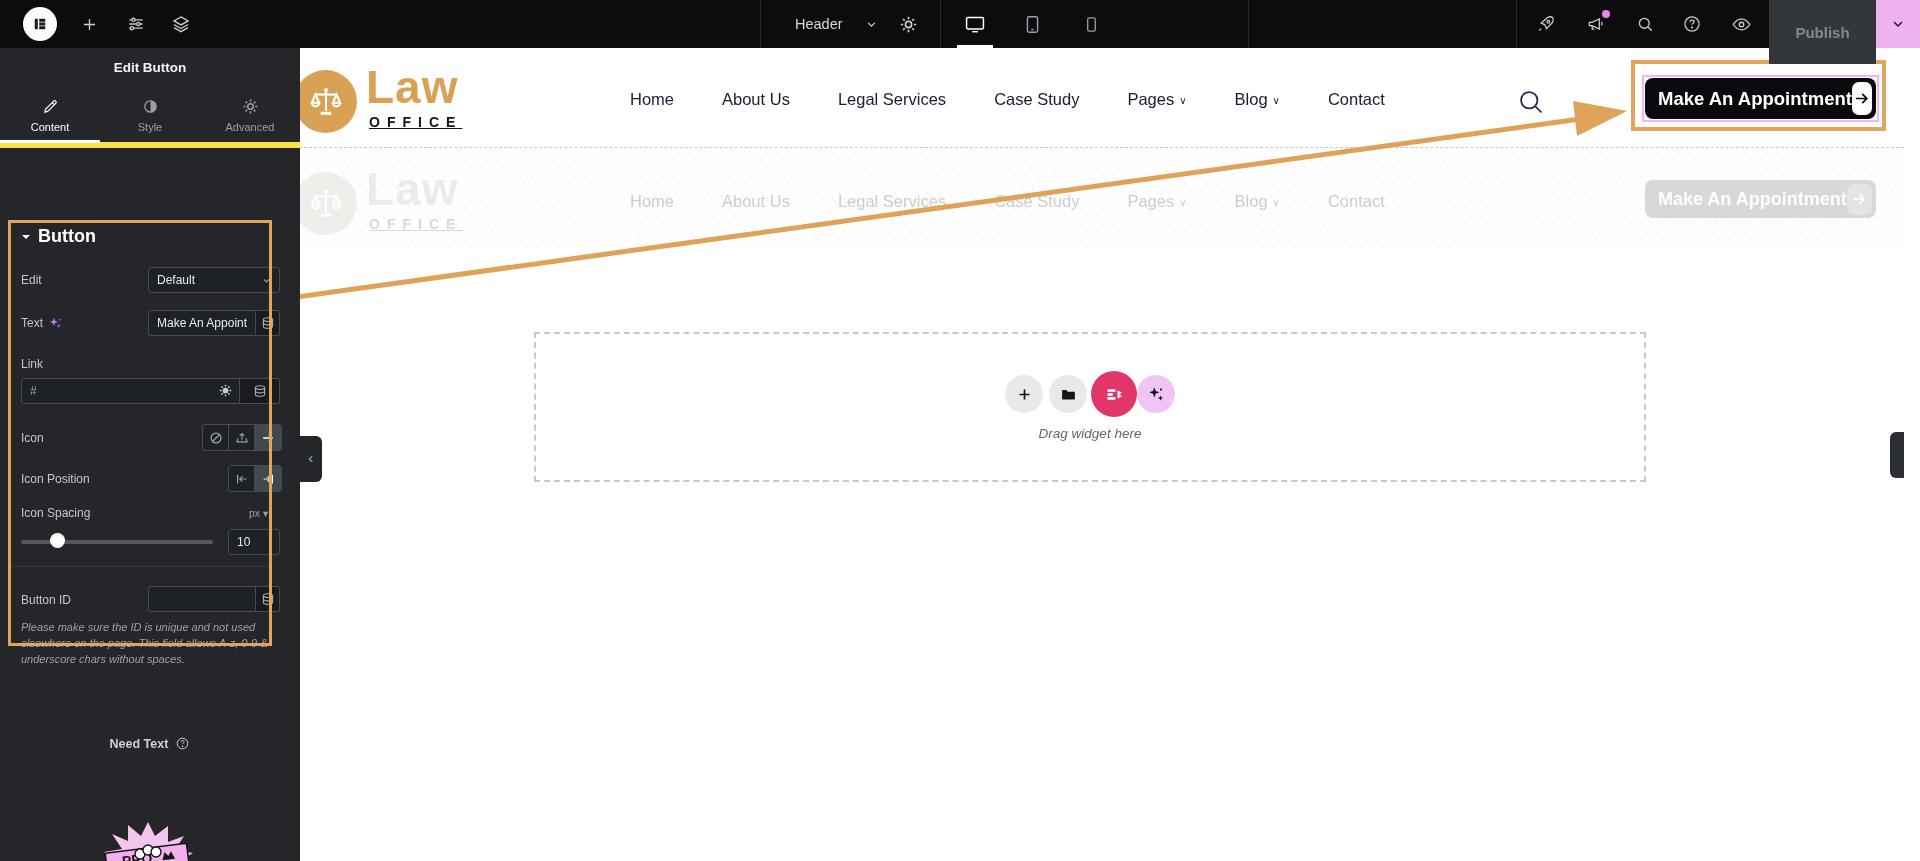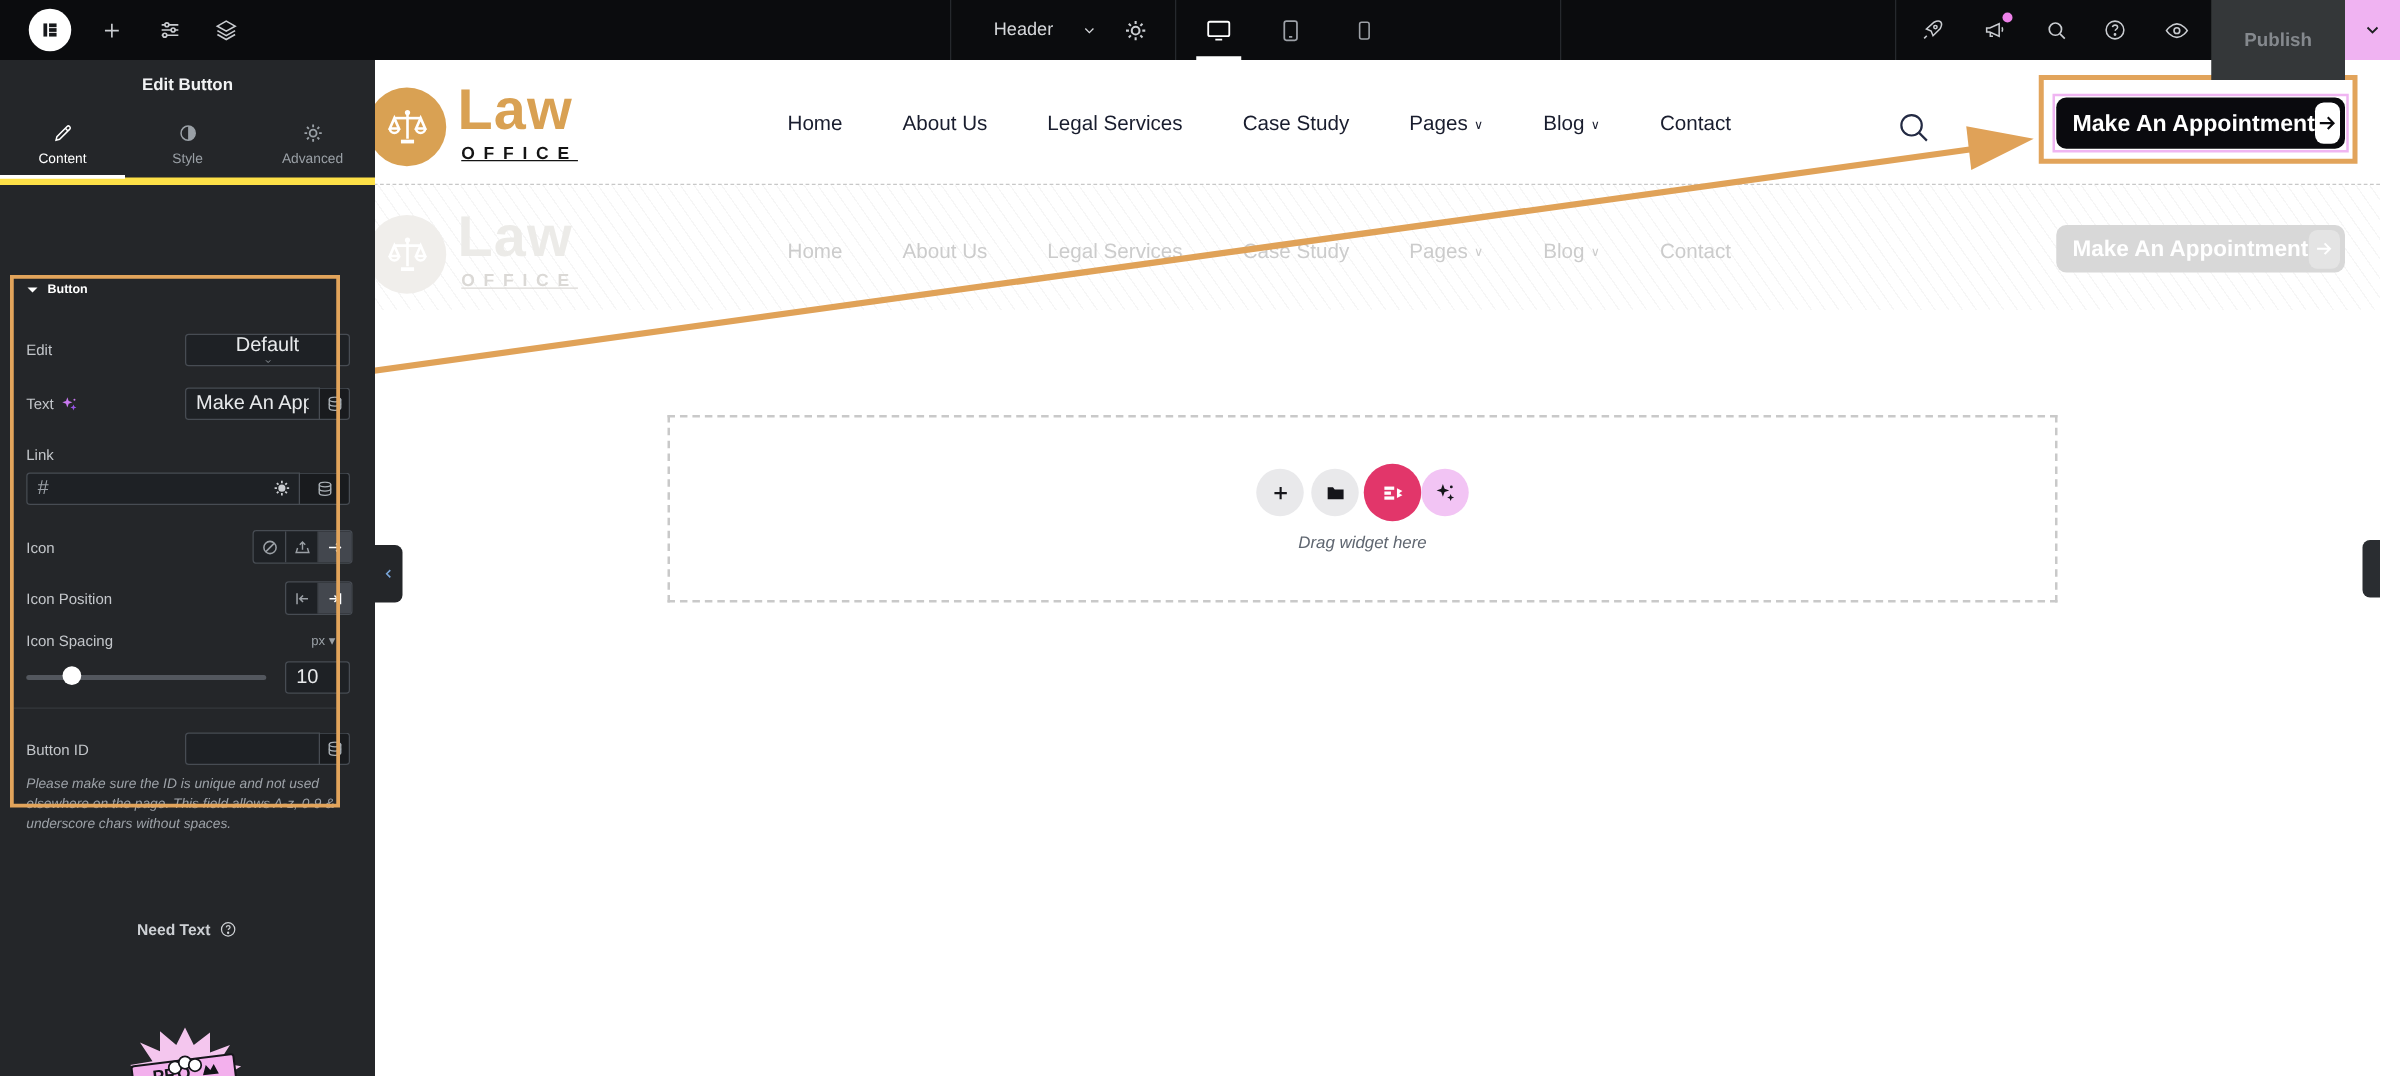--- a/index.html
+++ b/index.html
@@ -24,28 +24,28 @@
 
   
   #panel { position:absolute; left:0; top:48px; width:300px; height:813px; background:#242629; color:#c6c9cd; z-index:30; }
   #panel-title { position:absolute; left:0; top:12px; width:300px; text-align:center; color:#f2f3f4; font-size:13.5px; font-weight:700; }
   #tabs { position:absolute; left:0; top:40px; width:300px; height:60px; display:flex; border-bottom:6px solid #fde047; }
   .tab { width:100px; display:flex; flex-direction:column; align-items:center; justify-content:center; gap:6px; font-size:11px; color:#9aa0a6; cursor:pointer; position:relative; }
   .tab.active { color:#fff; }
   .tab.active::after { content:""; position:absolute; left:0; bottom:-1px; width:100%; height:3px; background:#fff; }
 
   .flabel { position:absolute; left:21px; font-size:12px; color:#c3c6ca; }
-  .inp { position:absolute; background:#1e2125; border:1px solid #474c53; border-radius:3px; color:#e8eaec; font-size:16px; font-family:"Liberation Sans",sans-serif; padding:0 8px; height:26px;flex-direction:column; }
+  .inp { position:absolute; background:#1e2125; border:1px solid #474c53; border-radius:3px; color:#e8eaec; font-size:12px; font-family:"Liberation Sans",sans-serif; padding:0 8px; height:26px; }
   input.inp { outline:none; }
   .db-btn { position:absolute; width:24px; height:26px; background:#191b1e; border:1px solid #474c53; border-left:none; border-radius:0 3px 3px 0; display:flex; align-items:center; justify-content:center; color:#aab0b6; cursor:pointer; }
   .tog-group { position:absolute; display:flex; border:1px solid #474c53; border-radius:3px; overflow:hidden; background:#1e2125; }
   .tog { width:26px; height:25px; display:flex; align-items:center; justify-content:center; color:#9ba0a6; border-right:1px solid #474c53; cursor:pointer; }
   .tog:last-child { border-right:none; }
   .tog.sel { background:#43474e; color:#fff; }
-  #sec-head { position:absolute; left:21px; top:178px; color:#fff; font-size:10px; font-weight:700; display:flex; align-items:center; gap:7px; cursor:pointer; }
+  #sec-head { position:absolute; left:21px; top:178px; color:#fff; font-size:18px; font-weight:700; display:flex; align-items:center; gap:7px; cursor:pointer; }
   #panel-annotation { position:absolute; left:8px; top:172px; width:264px; height:426px; border:3px solid #e2a45b; pointer-events:none; z-index:5; }
   #help-note { position:absolute; left:21px; top:572px; width:248px; font-size:11px; font-style:italic; color:#9da2a8; line-height:1.45; }
   #slider-track { position:absolute; left:21px; top:492px; width:192px; height:4px; border-radius:2px; background:#53575e; cursor:pointer; }
   #slider-thumb { position:absolute; left:50px; top:485px; width:15px; height:15px; border-radius:50%; background:#fff; cursor:grab; }
   #needhelp { position:absolute; left:0; top:688px; width:300px; display:flex; justify-content:center; align-items:center; gap:7px; color:#cdd0d4; font-size:12.5px; font-weight:700; cursor:pointer; }
   #collapse-tab { position:absolute; left:300px; top:436px; width:22px; height:46px; background:#242629; border-radius:0 6px 6px 0; display:flex; align-items:center; justify-content:center; color:#79a5d8; font-size:13px; cursor:pointer; z-index:30; }
 
   
   #canvas { position:absolute; left:284px; top:48px; width:1904px; height:813px; background:#fff; }
   #hdr-dash { position:absolute; left:0; top:99px; width:1620px; border-top:1px dashed #c8c8c8; }

